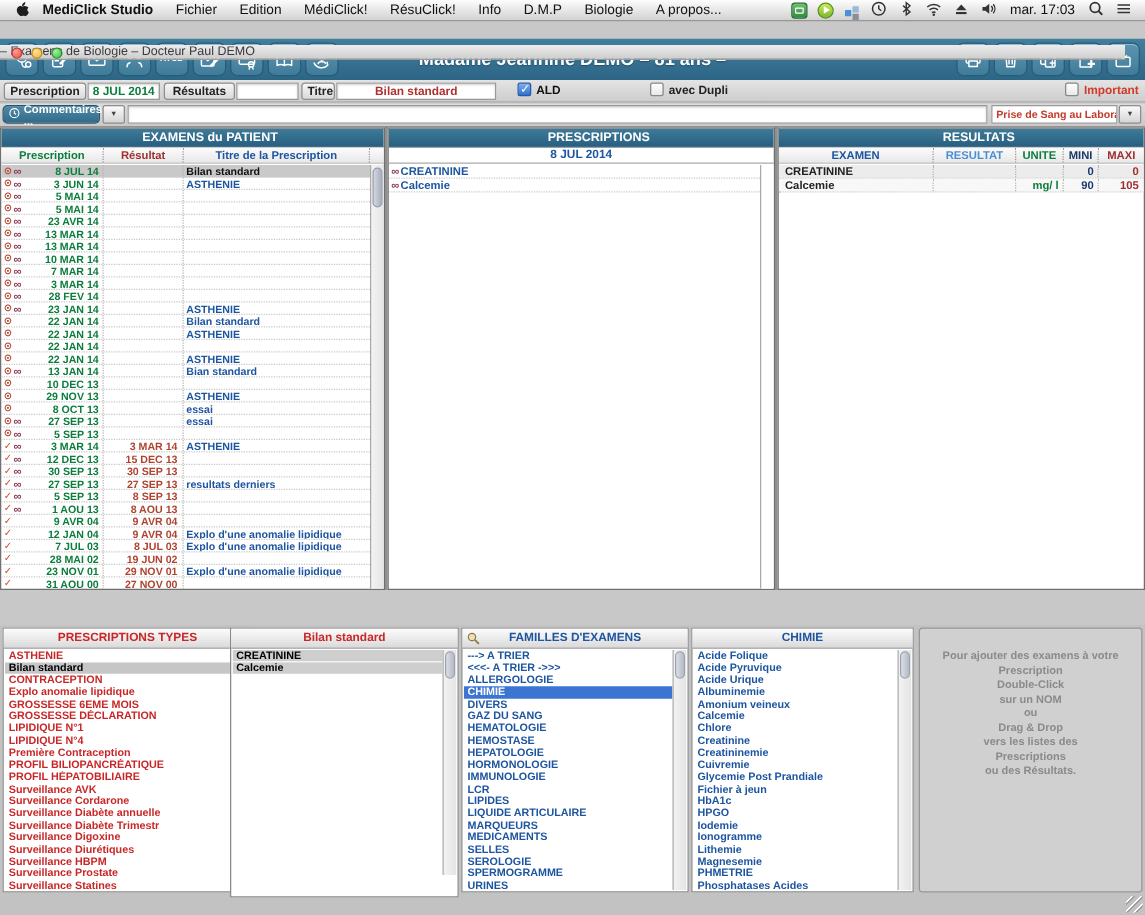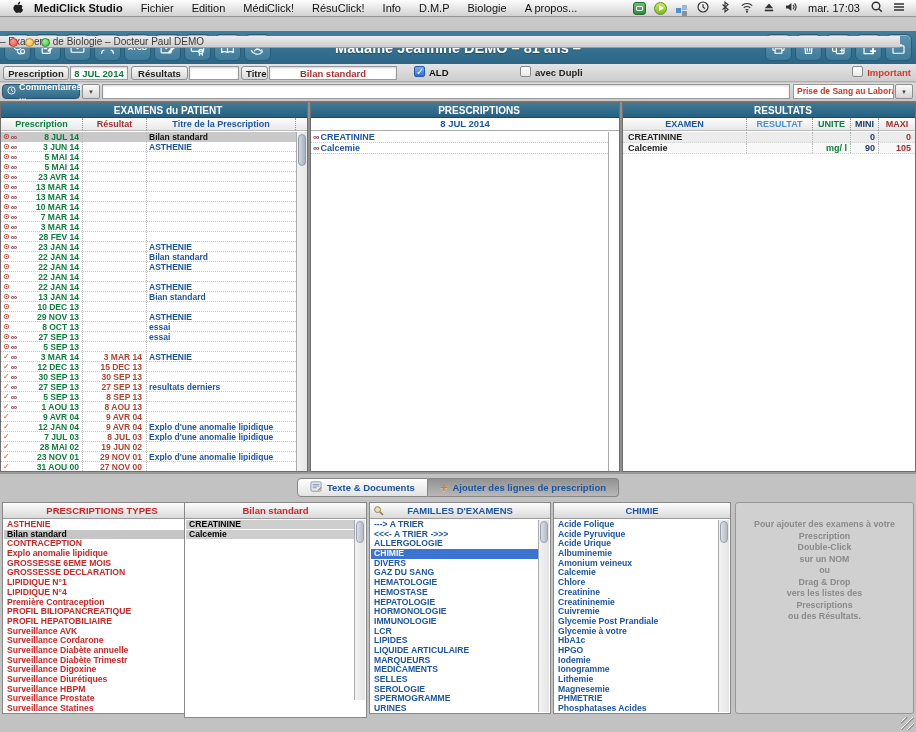--- a/index.html
+++ b/index.html
@@ -743,36 +743,20 @@
             <span class="r-examen">Calcemie</span>
             <span class="r-resultat"></span>
             <span class="r-unite">mg/ l</span>
             <span class="r-mini">90</span>
             <span class="r-maxi">105</span>
           </div>
         </div>
     </div>
   </div>
 
-  <div class="tabstrip">
-    <div class="tab docs">
-      <span>
-        <svg width="12" height="11" viewBox="0 0 14 13">
-            <rect x="1" y="1" width="12" height="11" rx="1.5" fill="#e8edf5" stroke="#7a8aa8"></rect>
-            <path d="M3 4h8M3 6h8M3 8h5" stroke="#7a8aa8" stroke-width="1" fill="none"></path>
-            <path d="M9 10.5l3.5-3.5 1 1-3.5 3.5z" fill="#b8893a"></path>
-          </svg>
-      </span>
-      <span>Texte &amp; Documents</span>
-    </div>
-    <div class="tab add">
-      <span class="plus-glyph">+</span>
-      <span>Ajouter des lignes de prescription</span>
-    </div>
-  </div>
 
   <div class="bottom">
 
     <div class="bpanel bp-a">
       <div class="bp-header red">PRESCRIPTIONS TYPES</div>
       <div class="blist" id="types-list">
           <div class="bitem red">ASTHENIE</div>
           <div class="bitem red sel-grey">Bilan standard</div>
           <div class="bitem red">CONTRACEPTION</div>
           <div class="bitem red">Explo  anomalie lipidique</div>
@@ -853,21 +837,21 @@
           <div class="bitem blue">Acide Pyruvique</div>
           <div class="bitem blue">Acide Urique</div>
           <div class="bitem blue">Albuminemie</div>
           <div class="bitem blue">Amonium veineux</div>
           <div class="bitem blue">Calcemie</div>
           <div class="bitem blue">Chlore</div>
           <div class="bitem blue">Creatinine</div>
           <div class="bitem blue">Creatininemie</div>
           <div class="bitem blue">Cuivremie</div>
           <div class="bitem blue">Glycemie Post Prandiale</div>
-          <div class="bitem blue">Glycemie à votre</div>
+          <div class="bitem blue">Fichier à jeun</div>
           <div class="bitem blue">HbA1c</div>
           <div class="bitem blue">HPGO</div>
           <div class="bitem blue">Iodemie</div>
           <div class="bitem blue">Ionogramme</div>
           <div class="bitem blue">Lithemie</div>
           <div class="bitem blue">Magnesemie</div>
           <div class="bitem blue">PHMETRIE</div>
           <div class="bitem blue">Phosphatases Acides</div>
         </div>
       <div class="bscroll">

